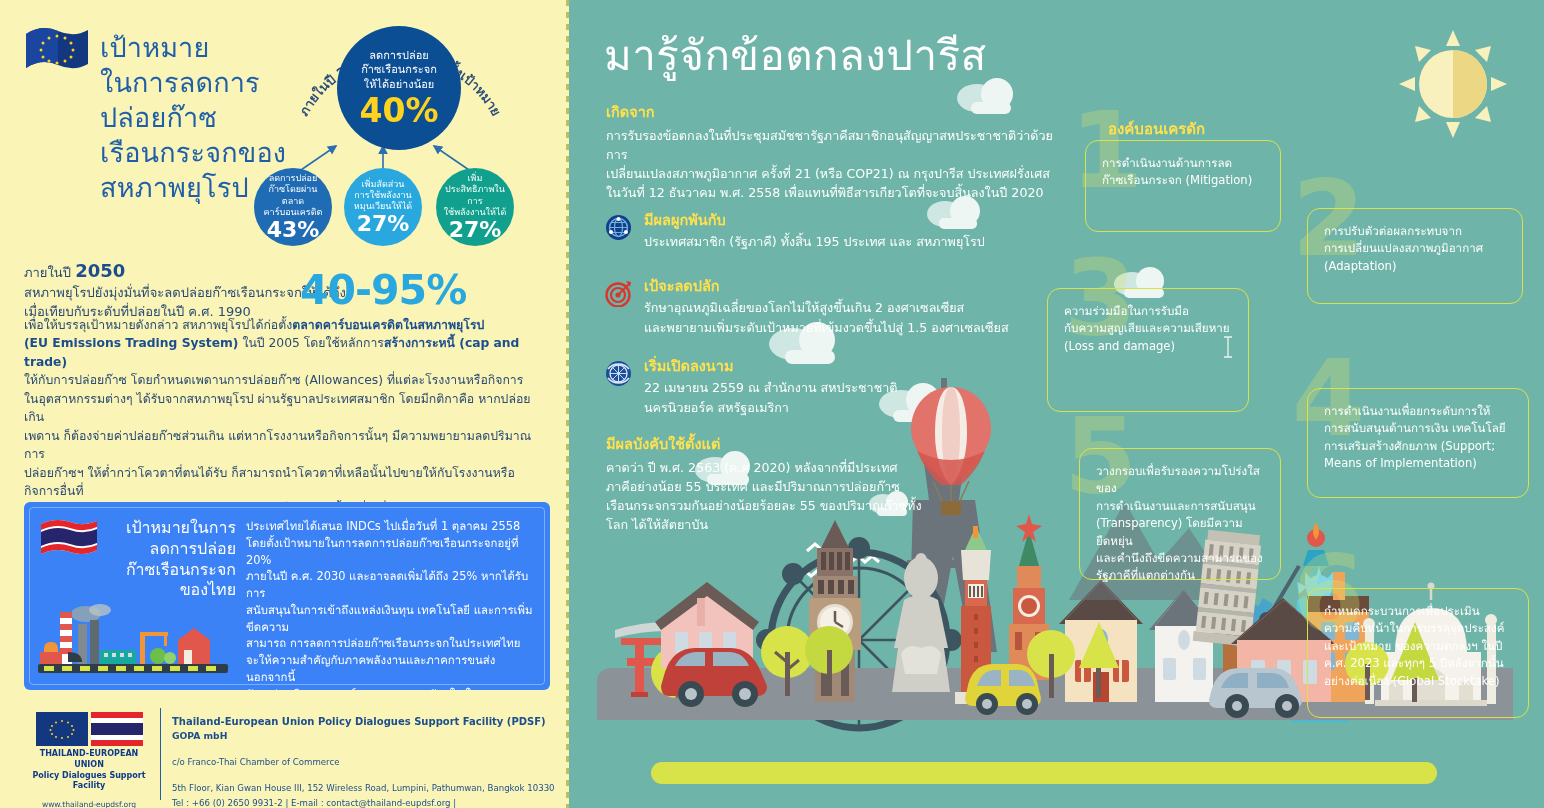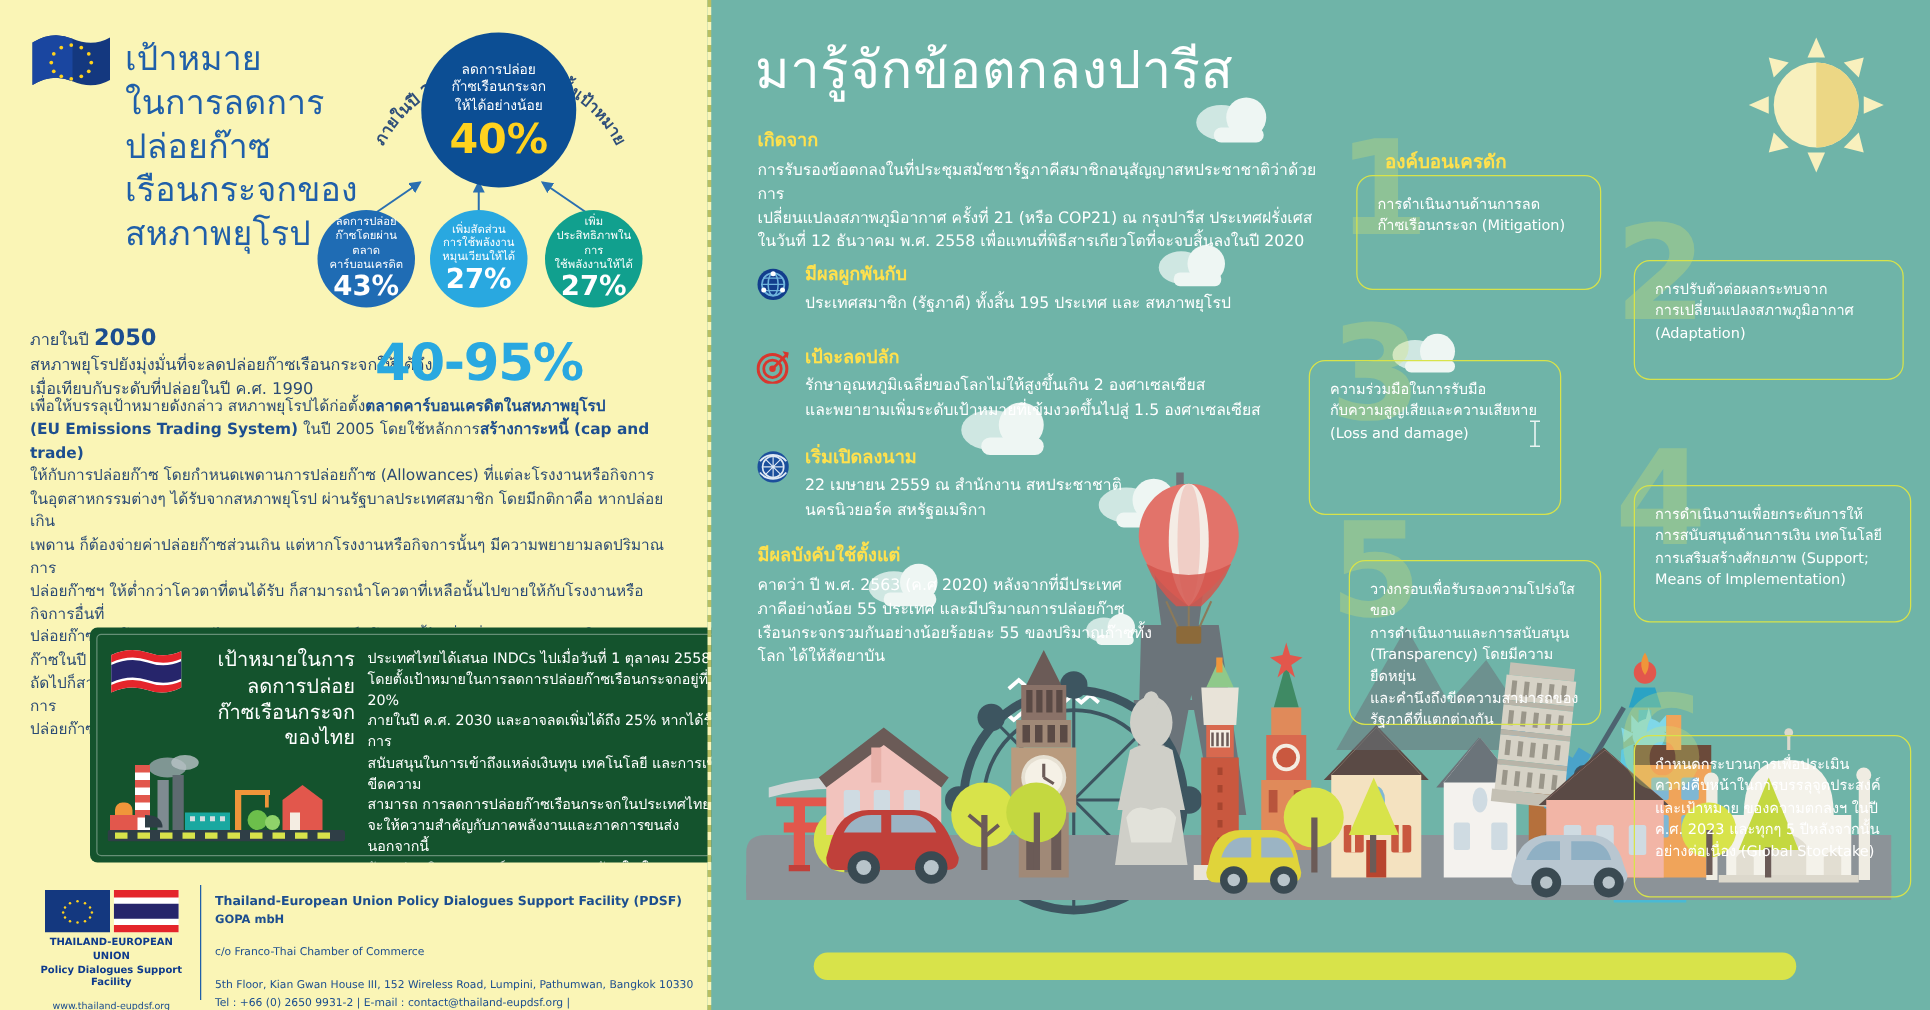--- a/index.html
+++ b/index.html
@@ -67,21 +67,21 @@
   }
   .body-text{
     position:absolute; left:24px; top:316px; width:520px;
     color:#2b4b74; font-size:12.3px; line-height:1.50; text-align:left;
   }
   .body-text b{ color:#1c4e8f; }
 
   
   .th-box{
     position:absolute; left:24px; top:502px; width:526px; height:188px;
-    background:#14532d; border-radius:6px; overflow:hidden;margin-left:48px;
+    background:#3b82f6; border-radius:6px; overflow:hidden;
   }
   .th-box .inner-border{
     position:absolute; inset:5px; border:1px solid rgba(255,255,255,.35); border-radius:4px;
   }
   .th-flag{ position:absolute; left:14px; top:14px; width:62px; height:44px; }
   .th-head{
     position:absolute; left:88px; top:16px; width:124px; text-align:right;
     color:#ffffff; font-size:16px; line-height:1.3;
   }
   .th-body{

